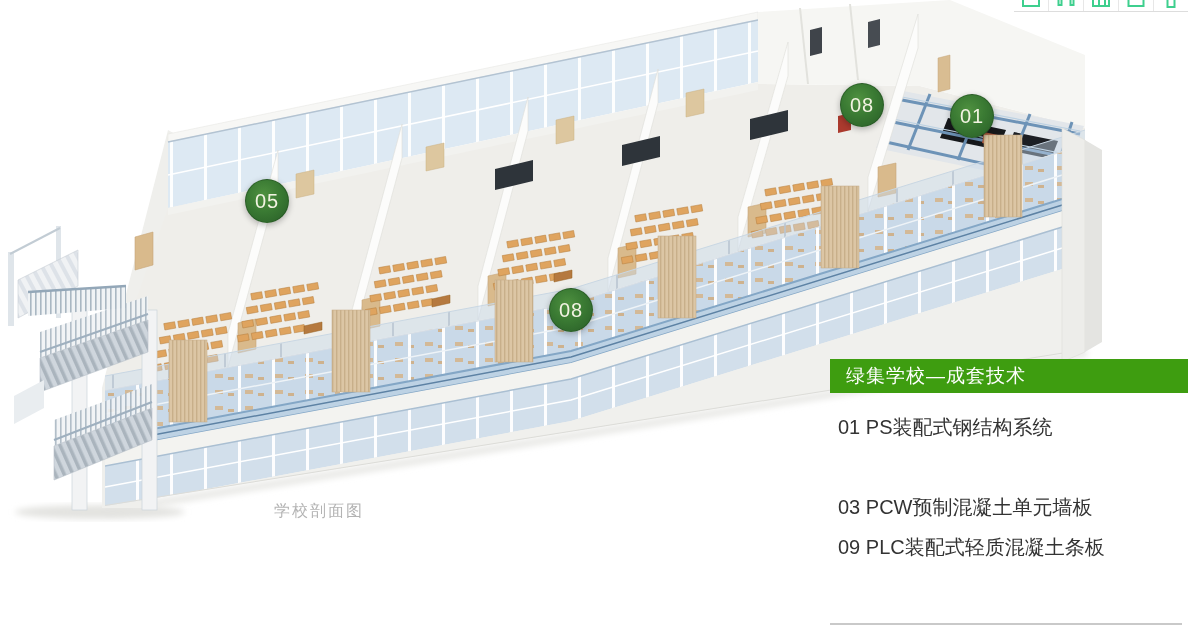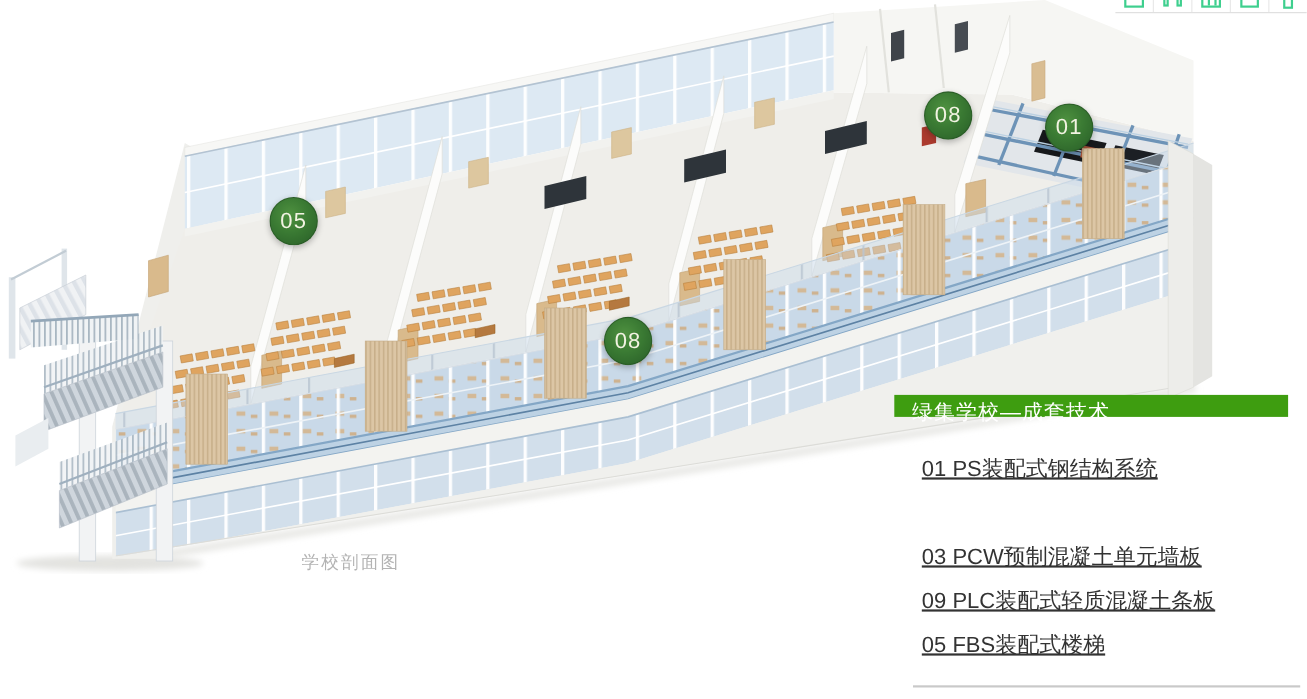--- a/index.html
+++ b/index.html
@@ -27,25 +27,25 @@
             background:radial-gradient(circle at 42% 36%, #4f9140 0%, #3a7a33 45%, #285d27 100%);
             border:1px solid rgba(34,76,32,.55); box-shadow:0 2px 6px rgba(0,0,0,.28);
             display:flex; align-items:center; justify-content:center;
             color:#f2f3e2; font-size:20px; letter-spacing:1px; cursor:pointer; }
 
   
   .caption { position:absolute; left:274px; top:501px; font-size:16px; letter-spacing:2px;
              color:var(--caption-color,#b3b3b3); }
 
   
-  .panel-title { position:absolute; left:813px; top:359px; width:358px; height:20px;
+  .panel-title { position:absolute; left:830px; top:359px; width:358px; height:34px;
                  background:var(--accent,#3e9d10); color:#ffffff; font-size:19px;
                  line-height:34px; padding-left:16px; letter-spacing:1px; }
   .tech-item { position:absolute; left:838px; width:350px; height:40px; line-height:40px;
-               font-size:20px; color:var(--text-color,#333333); white-space:nowrap;text-decoration:underline; }
+               font-size:20px; color:var(--text-color,#333333); white-space:nowrap; }
   .divider { position:absolute; left:830px; top:623px; width:352px; height:2px; background:#c9c9c9; }
 </style>
 </head>
 <body>
 
 <div id="stage">
 
   <svg id="building-svg" width="1188" height="635" viewBox="0 0 1188 635">
     <defs>
       <pattern id="mull" patternUnits="userSpaceOnUse" width="34" height="8">
@@ -388,15 +388,14 @@
   <div class="marker" style="left:840px; top:83px;">08</div>
   <div class="marker" style="left:549px; top:288px;">08</div>
   <div class="marker" style="left:245px; top:179px;">05</div>
 
   <div class="caption">学校剖面图</div>
 
   <div class="panel-title">绿集学校—成套技术</div>
   <div class="tech-item" style="top:407px">01 PS装配式钢结构系统</div>
   <div class="tech-item" style="top:487px">03 PCW预制混凝土单元墙板</div>
   <div class="tech-item" style="top:527px">09 PLC装配式轻质混凝土条板</div>
-  <div class="tech-item" style="top:567px">05 FBS装配式楼梯</div>
   <div class="divider"></div>
 </div>
 
 </body></html>

